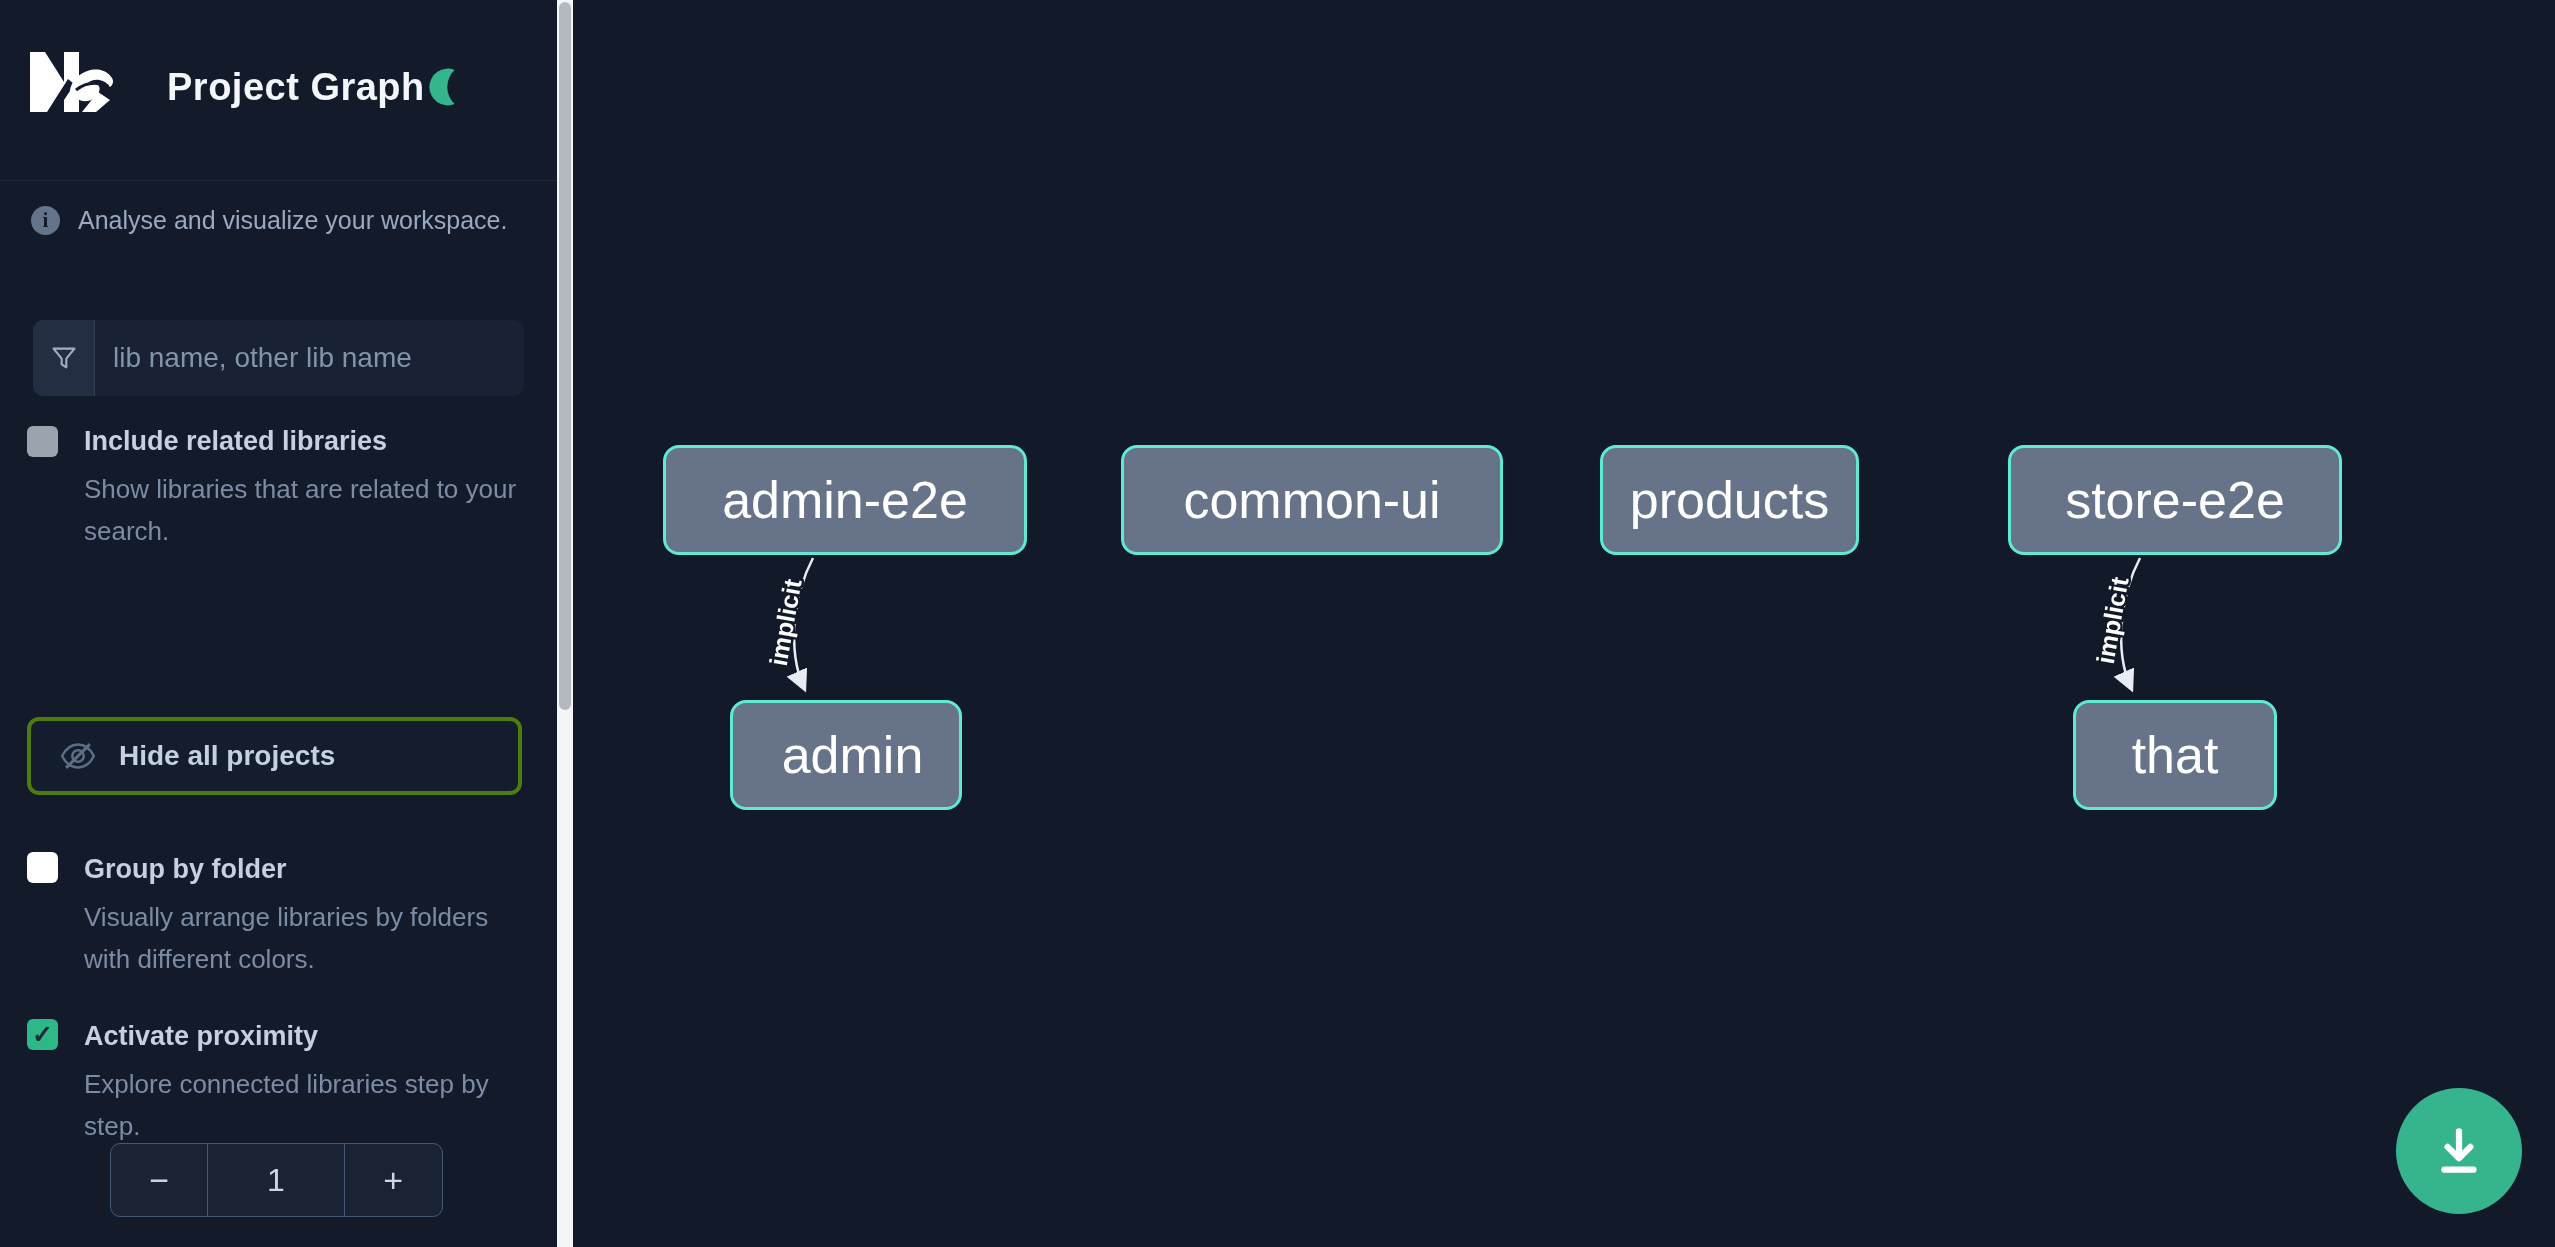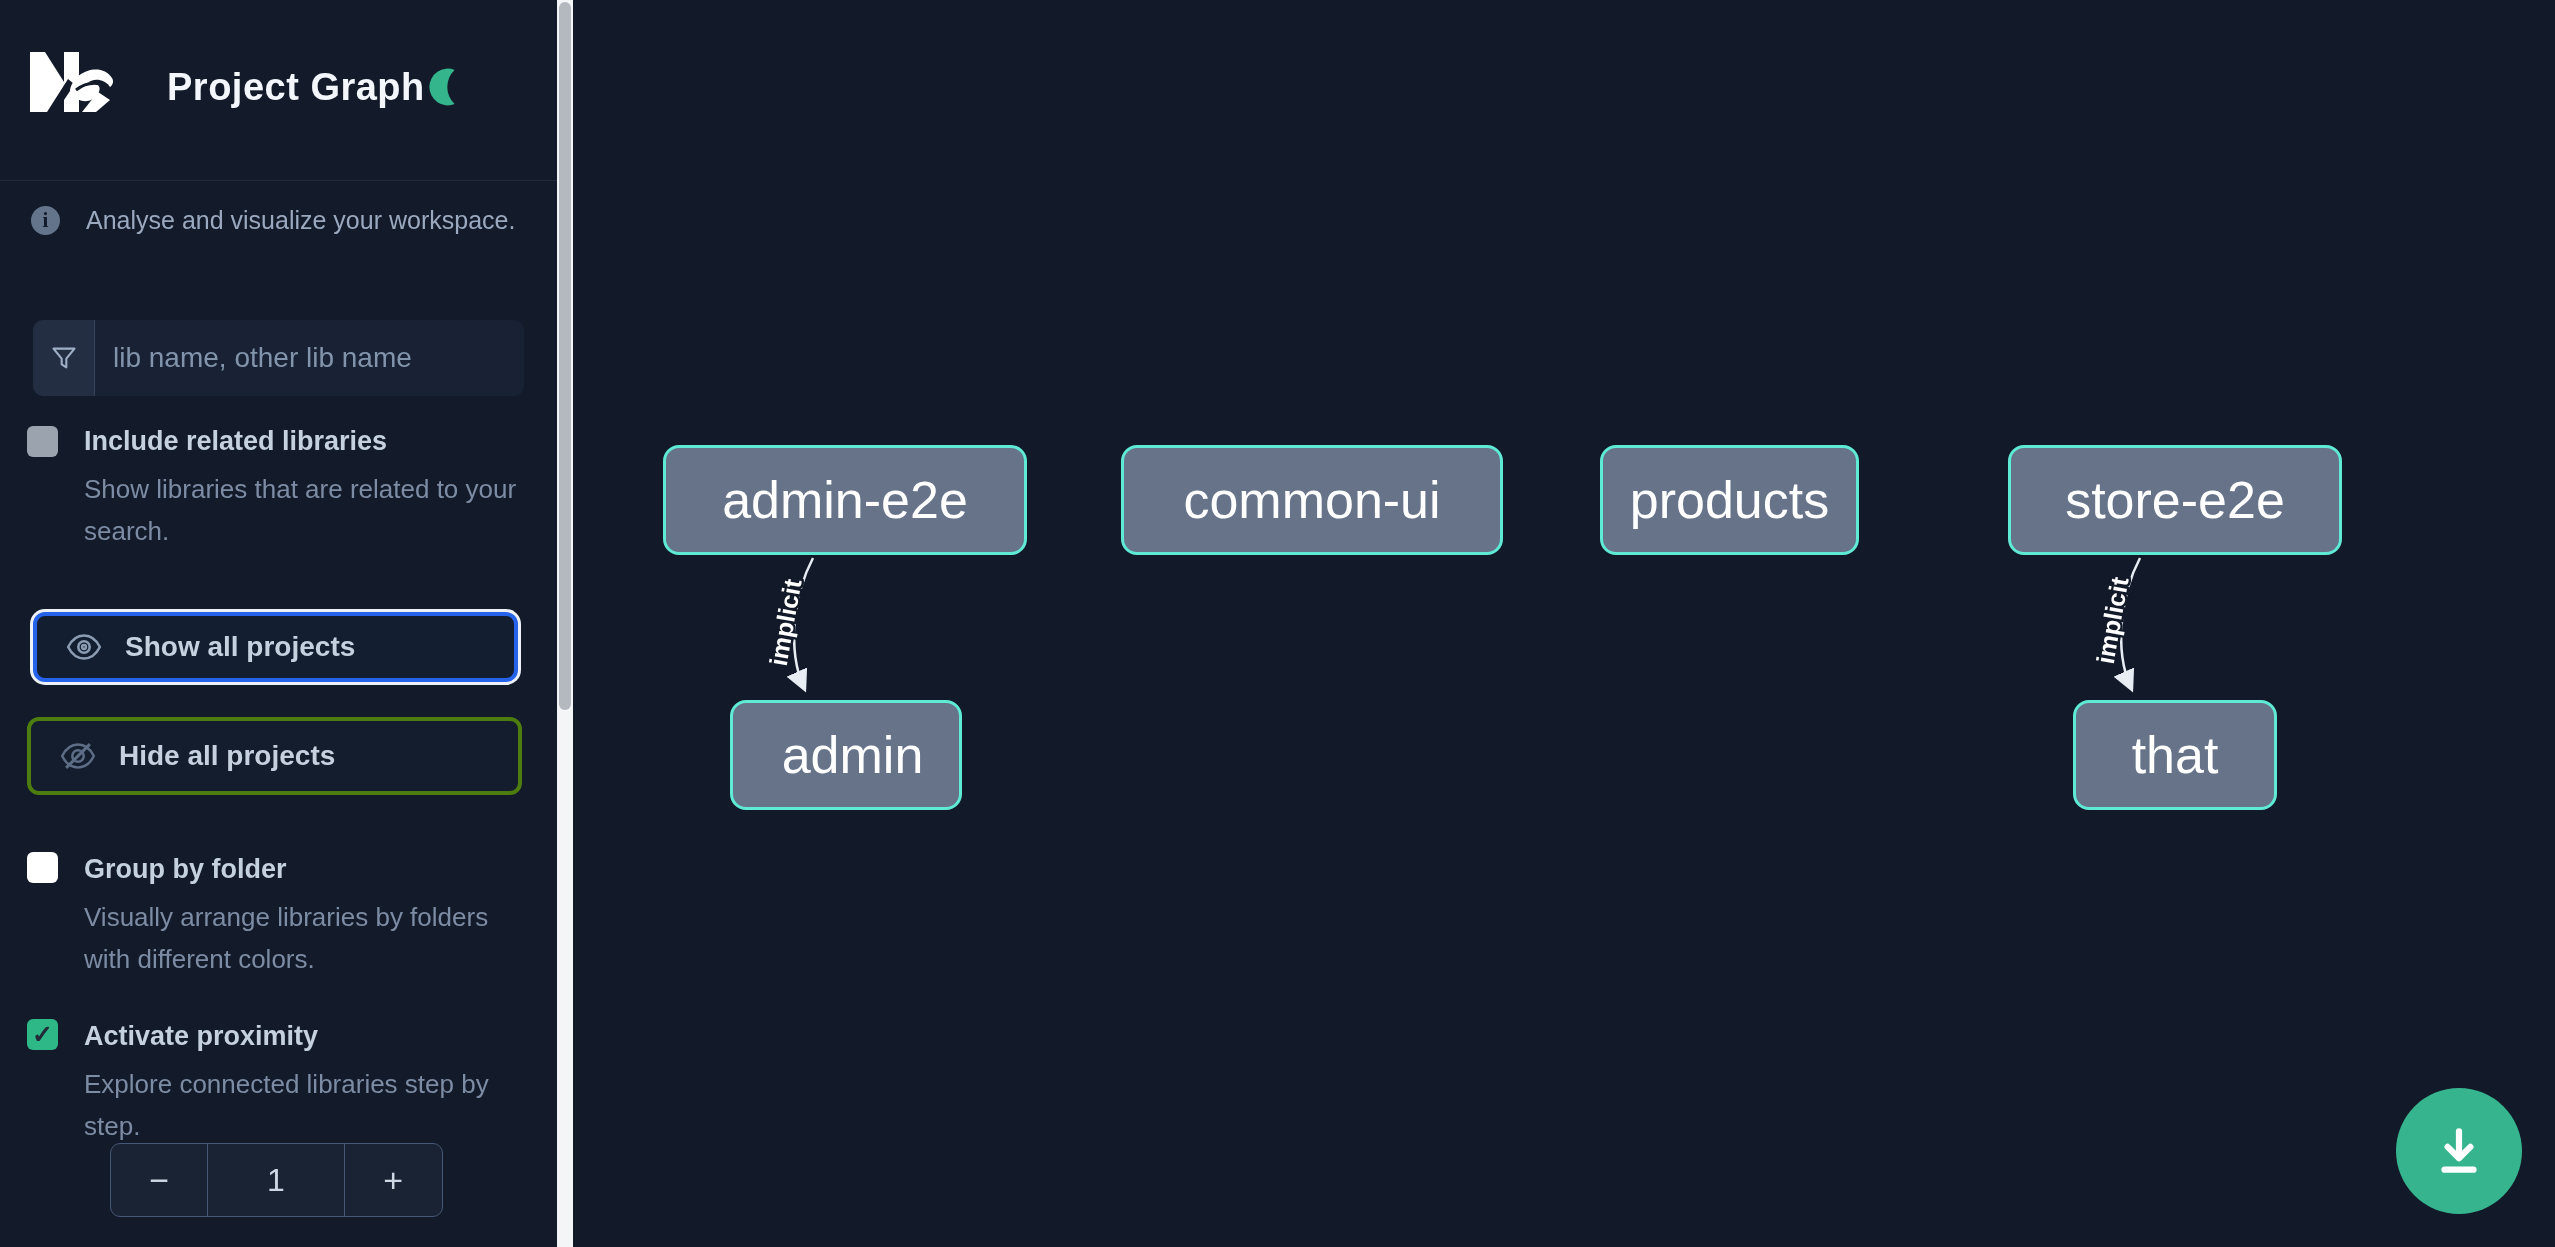--- a/index.html
+++ b/index.html
@@ -9,21 +9,21 @@
   
   .sidebar { position:absolute; left:0; top:0; width:557px; height:1247px; background:#131b2b; }
   .side-header { position:absolute; left:0; top:0; width:557px; height:181px; border-bottom:1px solid #212b3f; }
   .logo { position:absolute; left:24px; top:48px; width:94px; height:66px; }
   .app-title { position:absolute; left:167px; top:66px; font-size:38px; font-weight:700; color:#f3f6fa; letter-spacing:0.5px; }
   .theme-btn { position:absolute; left:424px; top:64px; width:48px; height:48px; background:none; border:none; cursor:pointer; }
 
   .tagline-row { position:absolute; left:31px; top:200px; height:40px; display:flex; align-items:center; gap:18px; }
   .info-icon { width:29px; height:29px; border-radius:50%; background:#64748b; color:#131b2b;
                display:flex; align-items:center; justify-content:center; font-size:21px; font-weight:800; font-family:"Liberation Serif",serif; }
-  .tagline { font-size:25px; color:#9aa9bf;margin-left:8px; }
+  .tagline { font-size:25px; color:#9aa9bf; }
 
   .search { position:absolute; left:33px; top:320px; width:491px; height:76px; border-radius:10px;
             overflow:hidden; display:flex; background:#192234; }
   .search .funnel-cell { width:62px; background:#232e42; border-right:1px solid #35425c;
             display:flex; align-items:center; justify-content:center; }
   .search input { flex:1; background:transparent; border:none; outline:none; color:#c7d2e0;
             font-size:28px; padding:0 18px; font-family:"Liberation Sans",sans-serif; }
   .search input::placeholder { color:#8294ab; }
 
   .cb { position:absolute; left:27px; width:31px; height:31px; border-radius:6px; }
@@ -96,28 +96,20 @@
         <path d="M3 4 H21 L14 12.5 V20 L10 17.5 V12.5 Z"></path>
       </svg>
     </span>
     <input type="text" placeholder="lib name, other lib name" style="">
   </div>
 
   <span class="cb gray" style="top:426px;"></span>
   <div class="opt-label" style="top:426px;">Include related libraries</div>
   <div class="opt-desc" style="top:468px;">Show libraries that are related to your search.</div>
 
-  <button class="btn btn-show">
-    <svg width="38" height="38" viewBox="0 0 24 24" fill="none" stroke="#8b9cb3" stroke-width="1.6">
-      <path d="M2 12 C4.5 7 8 4.8 12 4.8 C16 4.8 19.5 7 22 12 C19.5 17 16 19.2 12 19.2 C8 19.2 4.5 17 2 12 Z"></path>
-      <circle cx="12" cy="12" r="3.6"></circle>
-      <circle cx="12" cy="12" r="1.2"></circle>
-    </svg>
-    <span>Show all projects</span>
-  </button>
 
   <button class="btn btn-hide">
     <svg width="38" height="38" viewBox="0 0 24 24" fill="none" stroke="#5c6d85" stroke-width="1.6">
       <path d="M2 12 C4.5 7 8 4.8 12 4.8 C16 4.8 19.5 7 22 12 C19.5 17 16 19.2 12 19.2 C8 19.2 4.5 17 2 12 Z"></path>
       <circle cx="12" cy="12" r="3.6"></circle>
       <path d="M4.5 19.5 L19.5 4.5" stroke-width="1.9"></path>
     </svg>
     <span>Hide all projects</span>
   </button>
 

